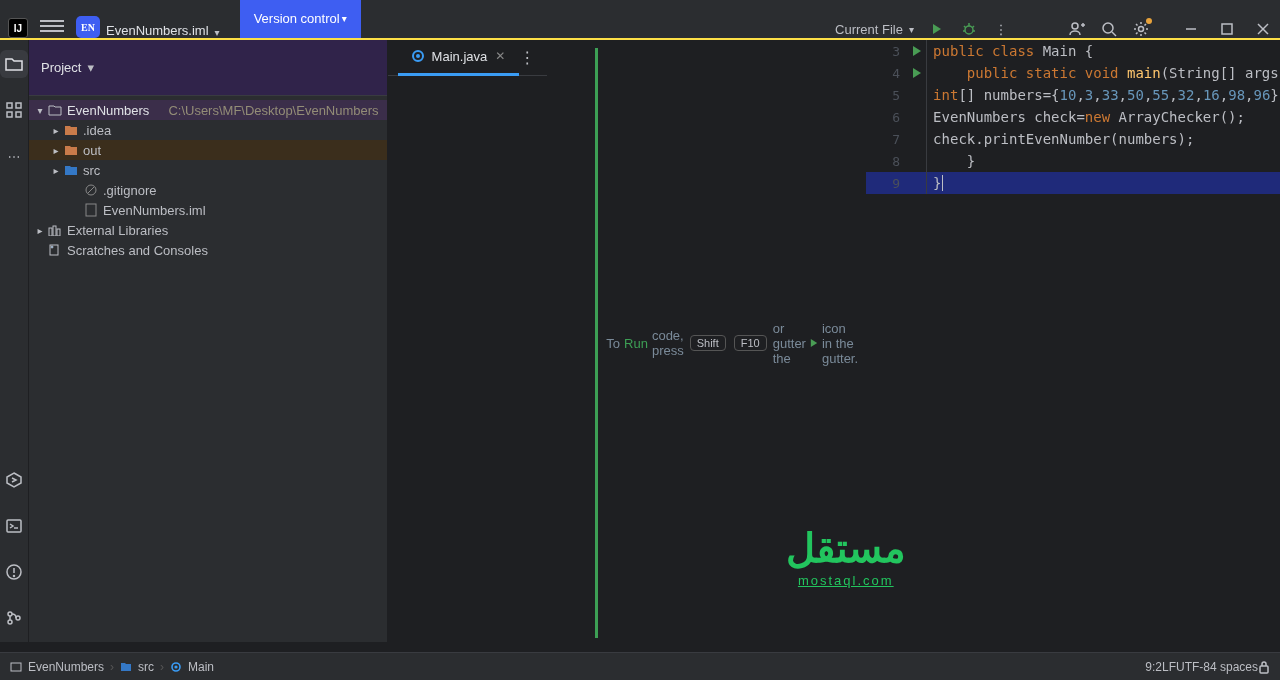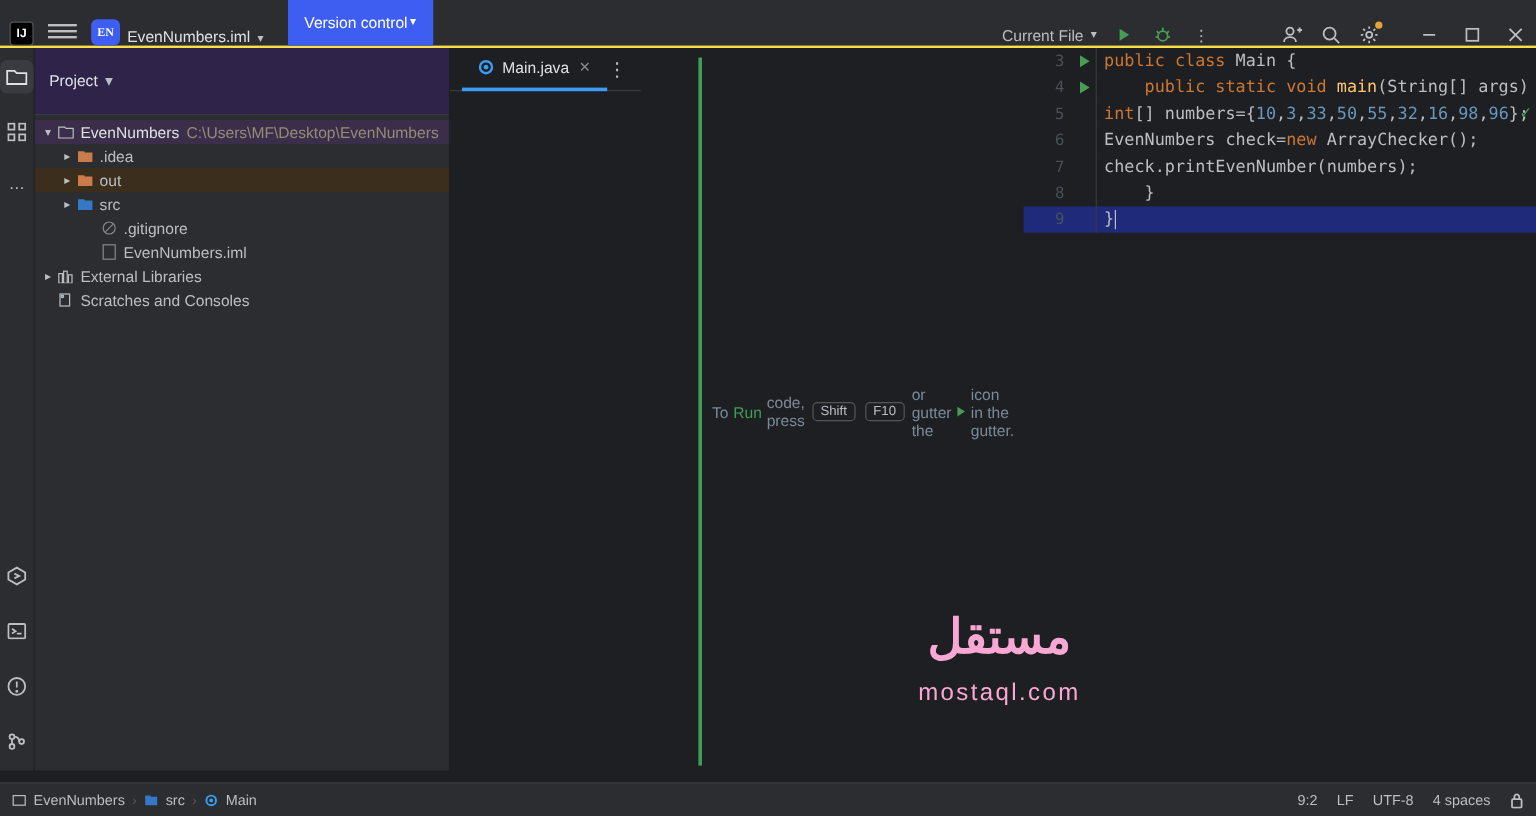--- a/index.html
+++ b/index.html
@@ -31,21 +31,21 @@
 
 .project-panel { width: 420px; background: #2b2d30; border-right: 1px solid #1e1f22; display: flex; flex-direction: column; }
 .project-head { height: 56px; display: flex; align-items: center; padding: 0 12px; border-bottom: 1px solid #393b40; background:#30234a;}
 .project-head .title { color: #dfe1e5; }
 .tree { padding: 4px 0; }
 .tree-row { display: flex; align-items: center; height: 20px; padding: 0 8px; white-space: nowrap; }
 .tree-row .arrow { width: 14px; text-align: center; color: #bcbec4; font-size: 10px; }
 .tree-row .icon { width: 16px; margin-right: 4px; display:flex; align-items:center; justify-content:center; }
 .tree-row.sel { background: #3b2e4a; }
 .tree-row.hov { background: #3b2e1c; }
-.tree-row .path { color: #938d77; margin-left: 6px; }
+.tree-row .path { color: #938d77; margin-left: 19px; }
 .folder { color:#c97b4a; }
 .pad1 { padding-left: 20px; }
 .pad2 { padding-left: 40px; }
 .pad0 { padding-left: 4px; }
 
 
 .editor { flex: 1; background: #1e1f22; display: flex; flex-direction: row; position:relative;}
 .tabs { height: 36px; display: flex; align-items: center; border-bottom: 1px solid #393b40; padding-left:10px;}
 .tab { height: 36px; display: flex; align-items: center; padding: 0 14px; gap: 8px; color: #bcbec4; }
 .tab.active { border-bottom: 3px solid #3a9cf5; color: #dfe1e5; }
@@ -70,25 +70,25 @@
 .play { width:0; height:0; border-left:8px solid #499c54; border-top:5px solid transparent; border-bottom:5px solid transparent;}
 .cursor { display:inline-block; width:1px; height:16px; background:#bcbec4; vertical-align:middle;}
 
 
 .rightstrip { width: 40px; background: #2b2d30; border-left: 1px solid #1e1f22; display: flex; flex-direction: column; align-items: center; padding-top: 12px; gap:16px;}
 
 
 .statusbar { height: 28px; background: #2b2d30; border-top: 1px solid #393b40; display: flex; align-items: center; padding: 0 10px; font-size: 12px; gap: 8px; position:absolute; bottom:0; left:0; right:0;}
 .statusbar .crumb { display: flex; align-items: center; gap: 6px; }
 .statusbar .spacer { flex: 1; }
-.statusbar .right { display: flex; gap: 16px; }
+.statusbar .right { display: flex; }
 .sbsep { color:#555; }
 
-.watermark { position:absolute; left:50%; bottom:55px; transform:translateX(-50%); font-size:40px; color:#f9a8d4; font-weight:700; text-align:center; pointer-events:none; line-height:1;}
-.watermark .sm { font-size:20px; letter-spacing:2px; display:block; margin-top:16px; font-weight:400;}
+.watermark { position:absolute; left:50%; bottom:55px; transform:translateX(-50%); font-size:40px; color:#22c55e; font-weight:700; text-align:center; pointer-events:none; line-height:1;}
+.watermark .sm { font-size:13px; letter-spacing:2px; display:block; margin-top:6px; font-weight:400;text-decoration:underline;}
 
 svg { display:block; }
 .dot { position:absolute; width:6px; height:6px; border-radius:50%; background:#e7a23b; top:-2px; right:-2px;}
 .relpos { position:relative; }
 </style>
 </head>
 <body>
 
 <div class="titlebar">
   <div class="logo">IJ</div>

